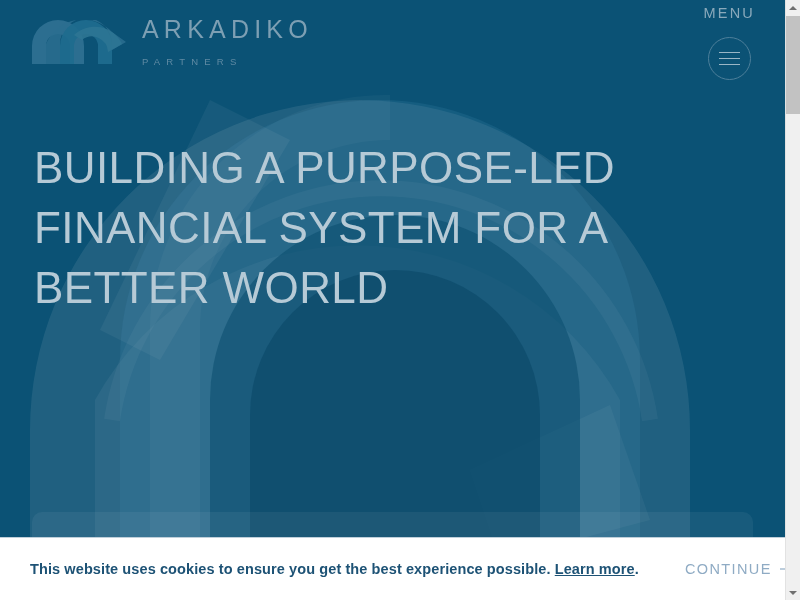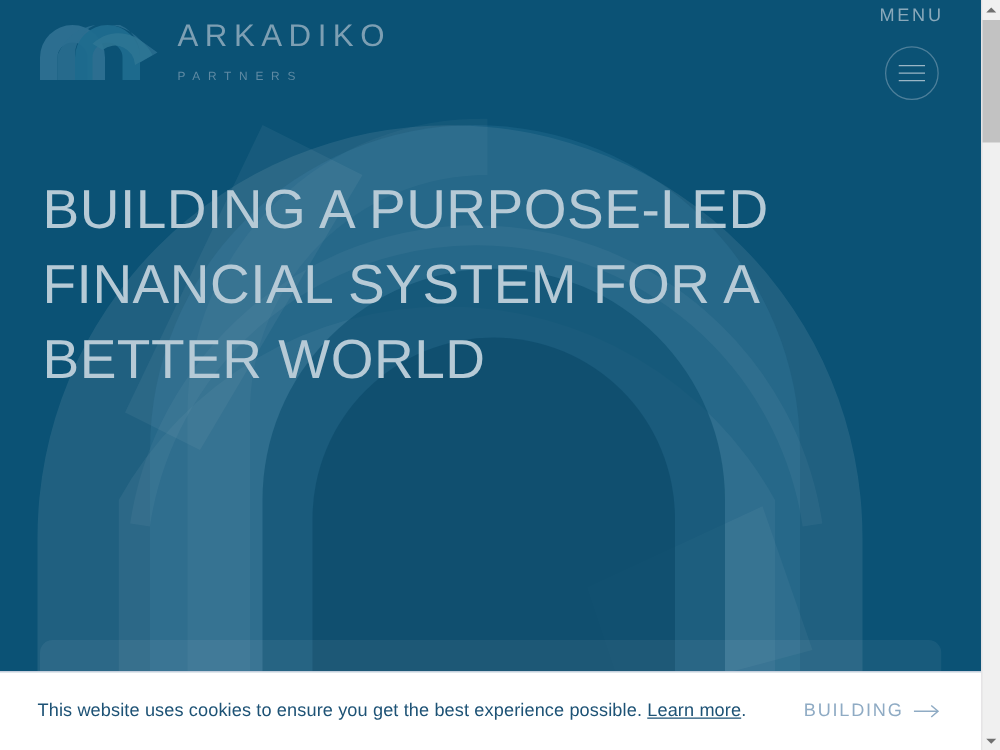--- a/index.html
+++ b/index.html
@@ -183,20 +183,21 @@
     align-items: center;
     z-index: 30;
   }
 
   #cookie-text {
     margin-left: 30px;
     color: #1d5275;
     font-size: 14.5px;
     letter-spacing: 0.1px;
     white-space: nowrap;
+    font-weight: bold;
   }
 
   #cookie-link {
     color: #1d5275;
     text-decoration: underline;
   }
 
   #cookie-continue {
     margin-left: 46px;
     display: flex;
@@ -337,21 +338,21 @@
 
     <div id="hero-card"></div>
 
   </section>
 
   <div id="cookie-banner">
     <span id="cookie-text"><span>This website uses cookies to ensure you get the best experience possible.</span>
       <a id="cookie-link" href="#">Learn more</a><span>.</span></span>
 
     <button id="cookie-continue">
-      <span>BUILDING</span>
+      <span>CONTINUE</span>
       <svg width="22" height="12" viewBox="0 0 22 12">
         <line x1="0" y1="6" x2="19" y2="6" stroke="#8fabc4" stroke-width="1.2"></line>
         <polyline points="14,1.4 19.4,6 14,10.6" fill="none" stroke="#8fabc4" stroke-width="1.2"></polyline>
       </svg>
     </button>
   </div>
 
 </div>
 
 <div id="scrollbar">

